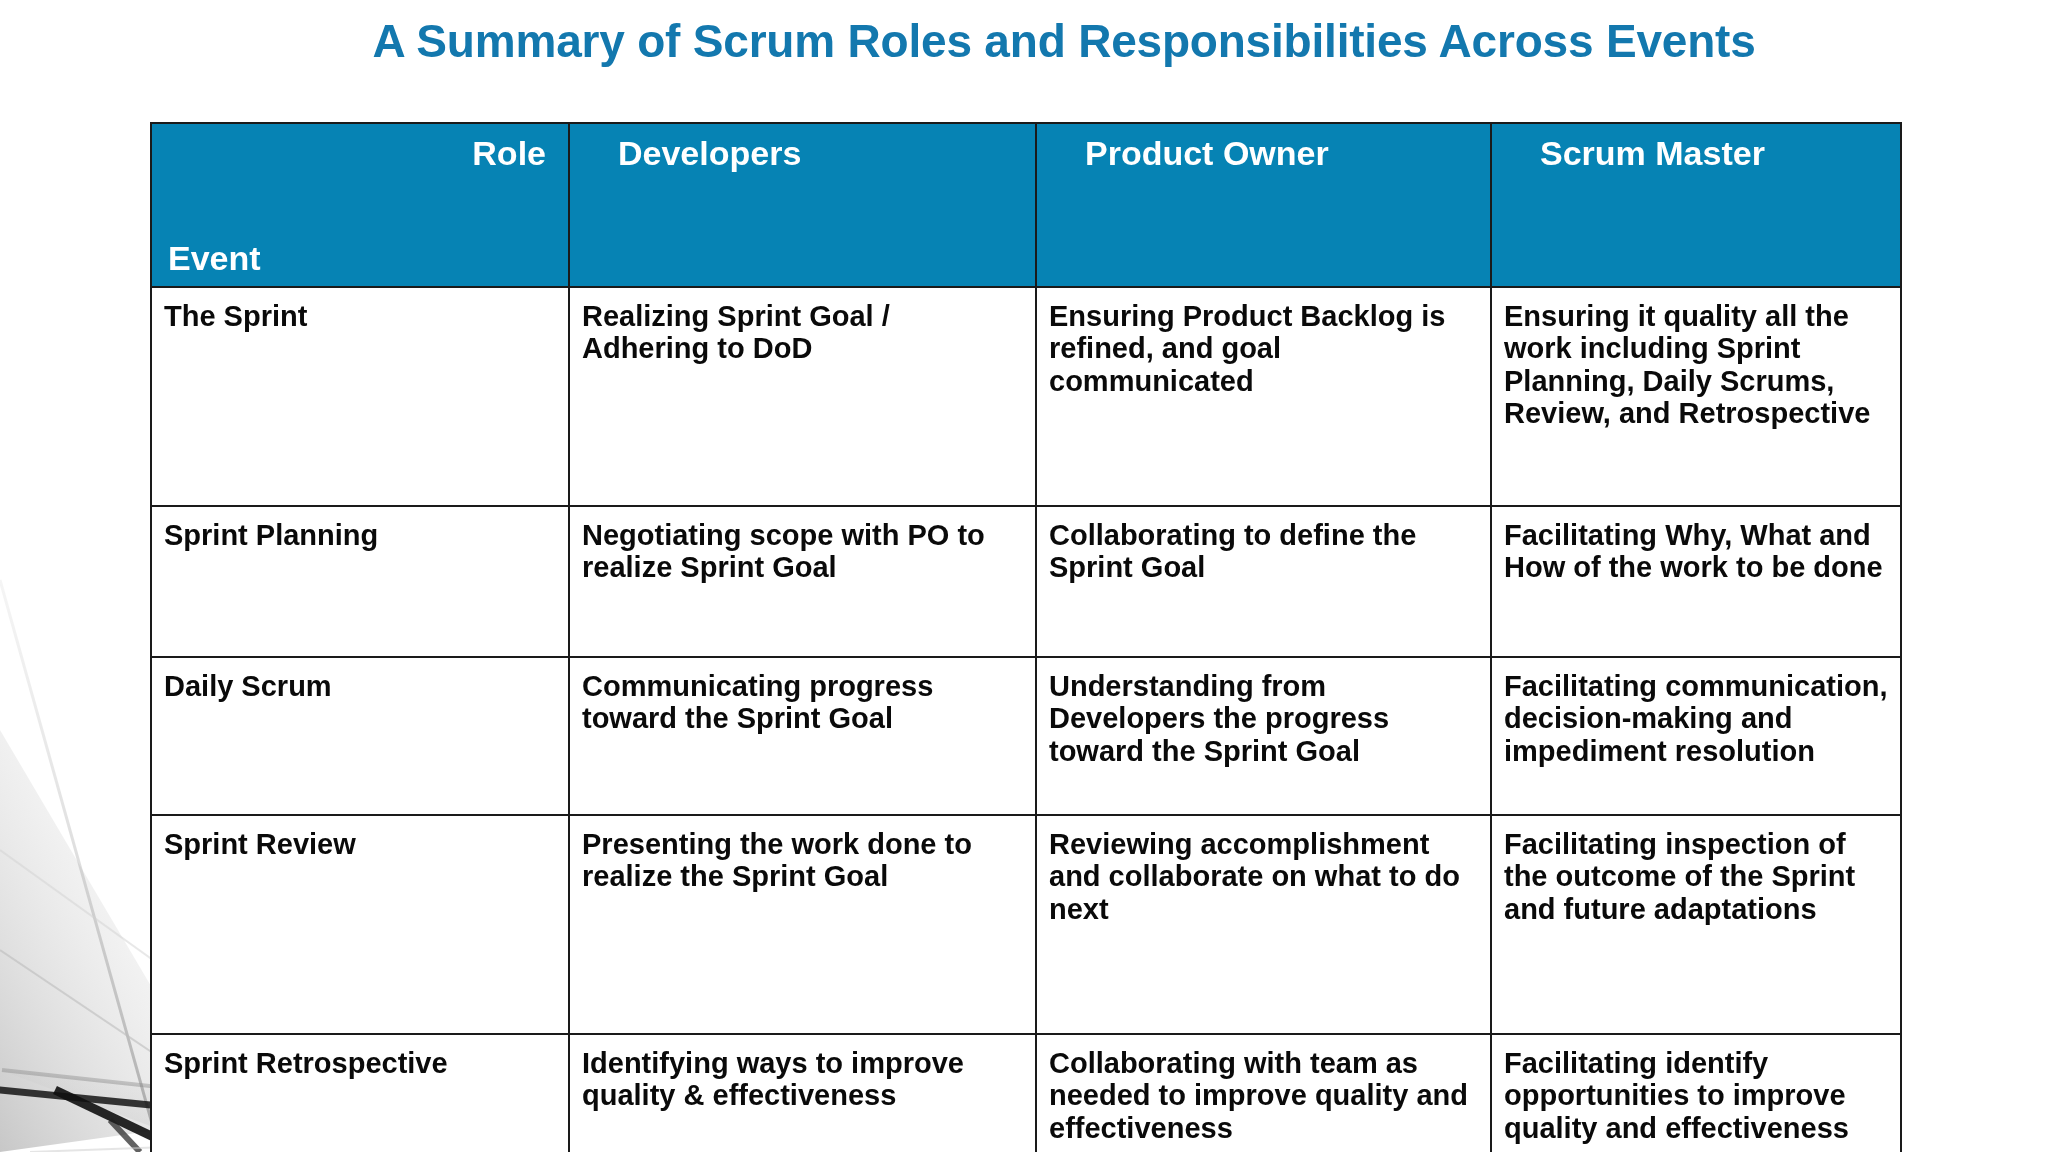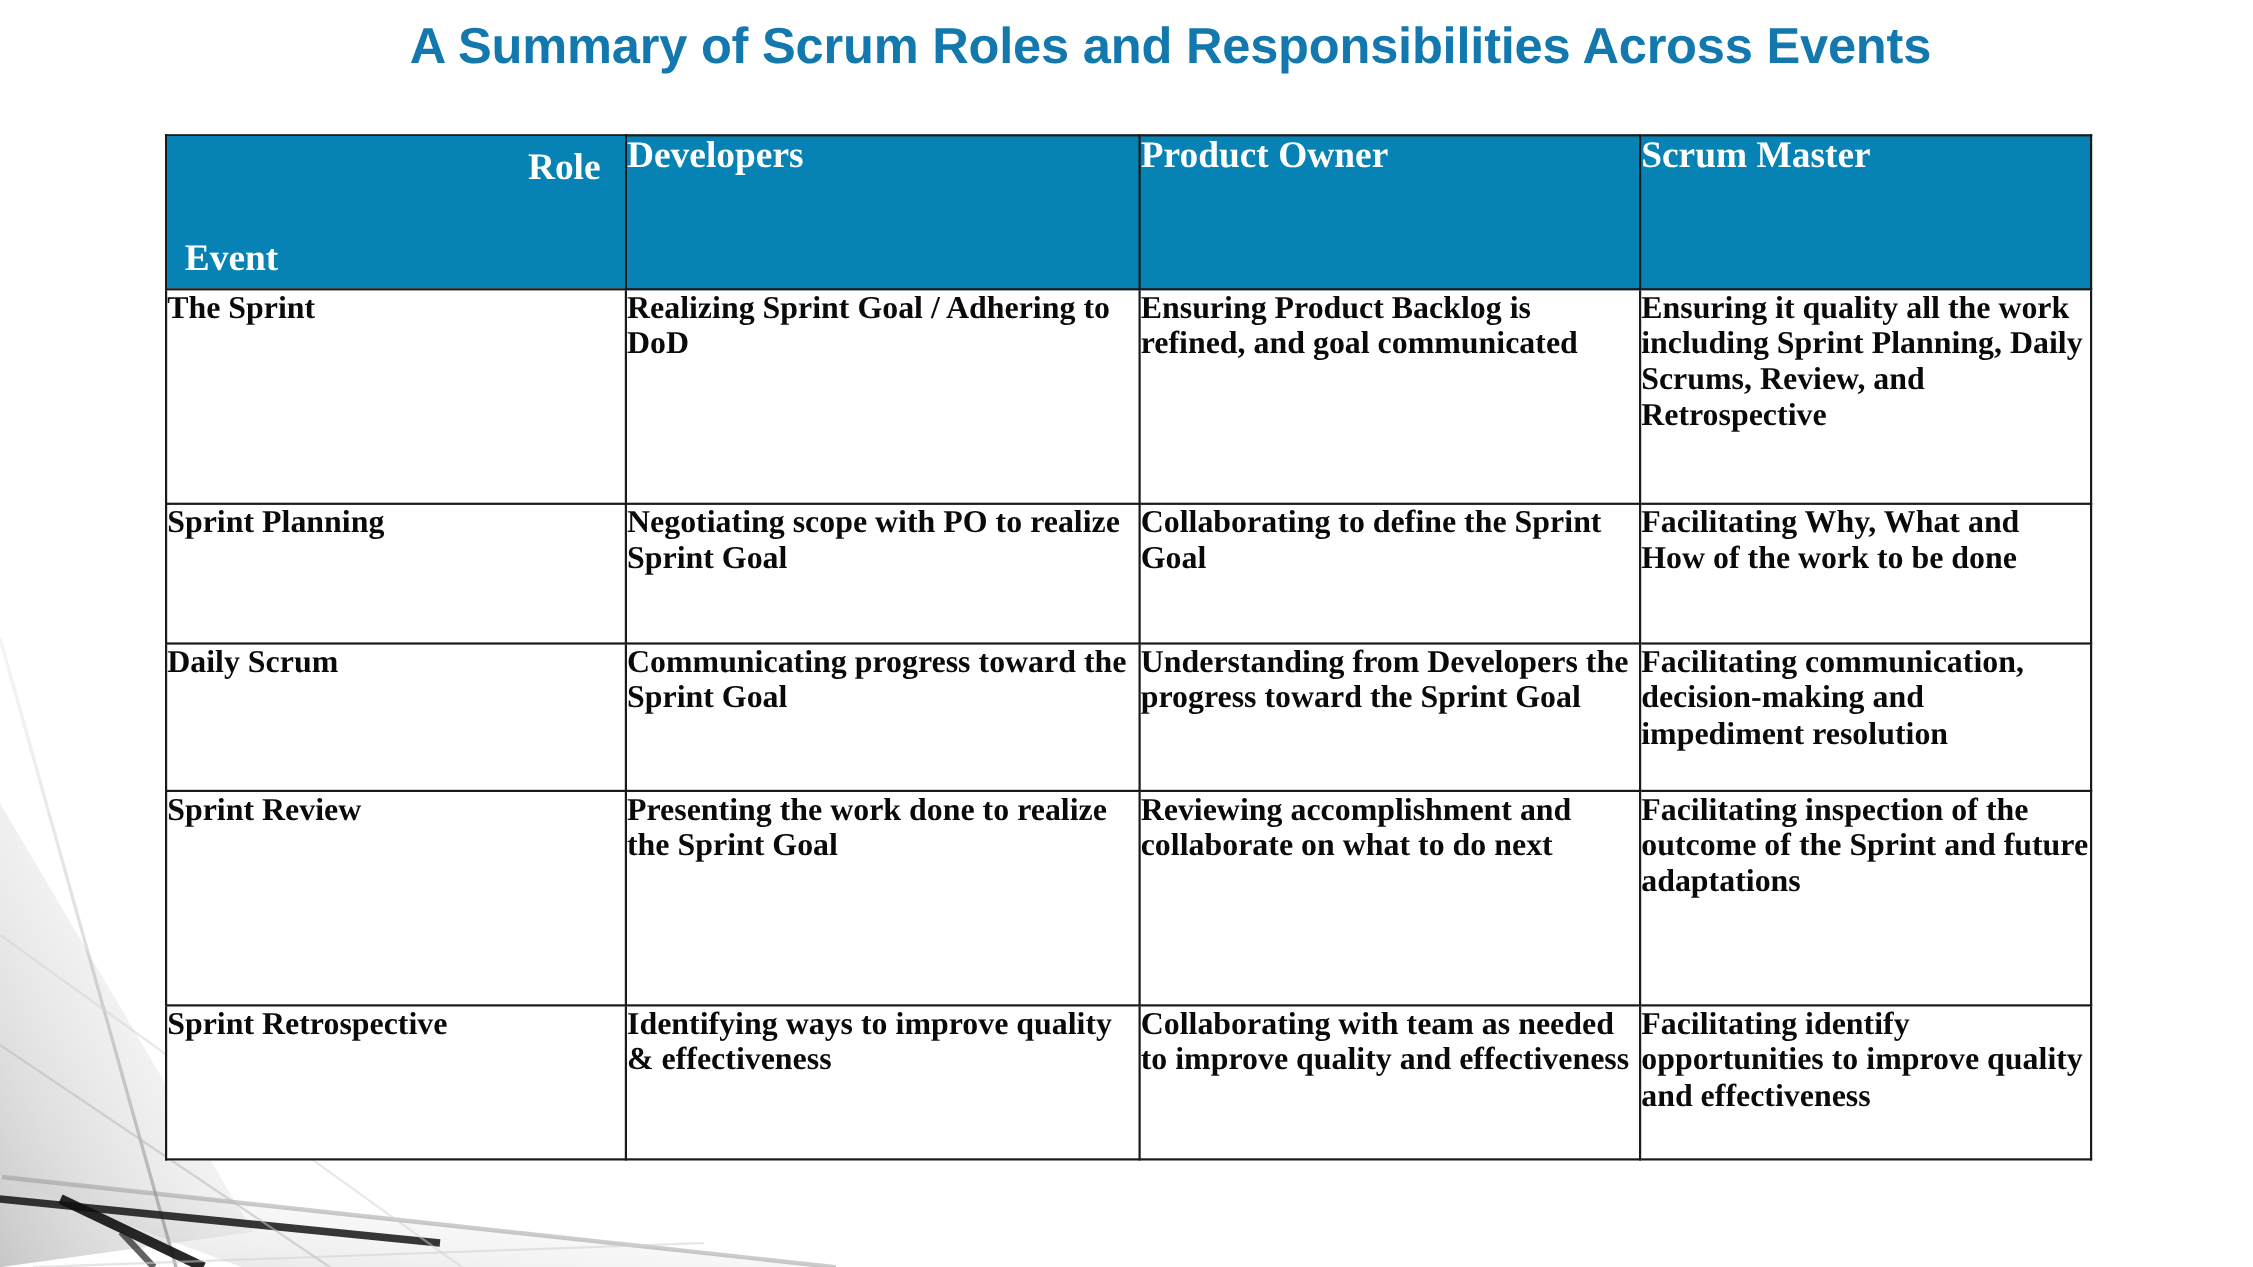--- a/index.html
+++ b/index.html
@@ -50,22 +50,21 @@
     top: 122px;
     width: 1750px;
     border-collapse: collapse;
     table-layout: fixed;
     z-index: 2;
     background: #ffffff;
   }
   #roles-table td, #roles-table th {
     border: 2px solid #1a1a1a;
     vertical-align: top;
-    padding: 0;
-    font-family: Liberation Serif, serif;
+    padding: 12px;
   }
 
   
   col.c0 { width: 418px; }
   col.c1 { width: 467px; }
   col.c2 { width: 455px; }
   col.c3 { width: 410px; }
 
   
   thead th {
@@ -95,20 +94,21 @@
     left: 16px;
     bottom: 8px;
     font-size: 34px;
     font-weight: bold;
     color: #ffffff;
     margin-top: 39px;
   }
   .head-label {
     display: block;
     line-height: 1.05;
+    margin-left: 36px;
   }
 
   
   tbody td {
     font-size: 29px;
     font-weight: bold;
     color: #0a0a0a;
     line-height: 1.12;
     padding: 10px 16px 10px 16px;
   }

